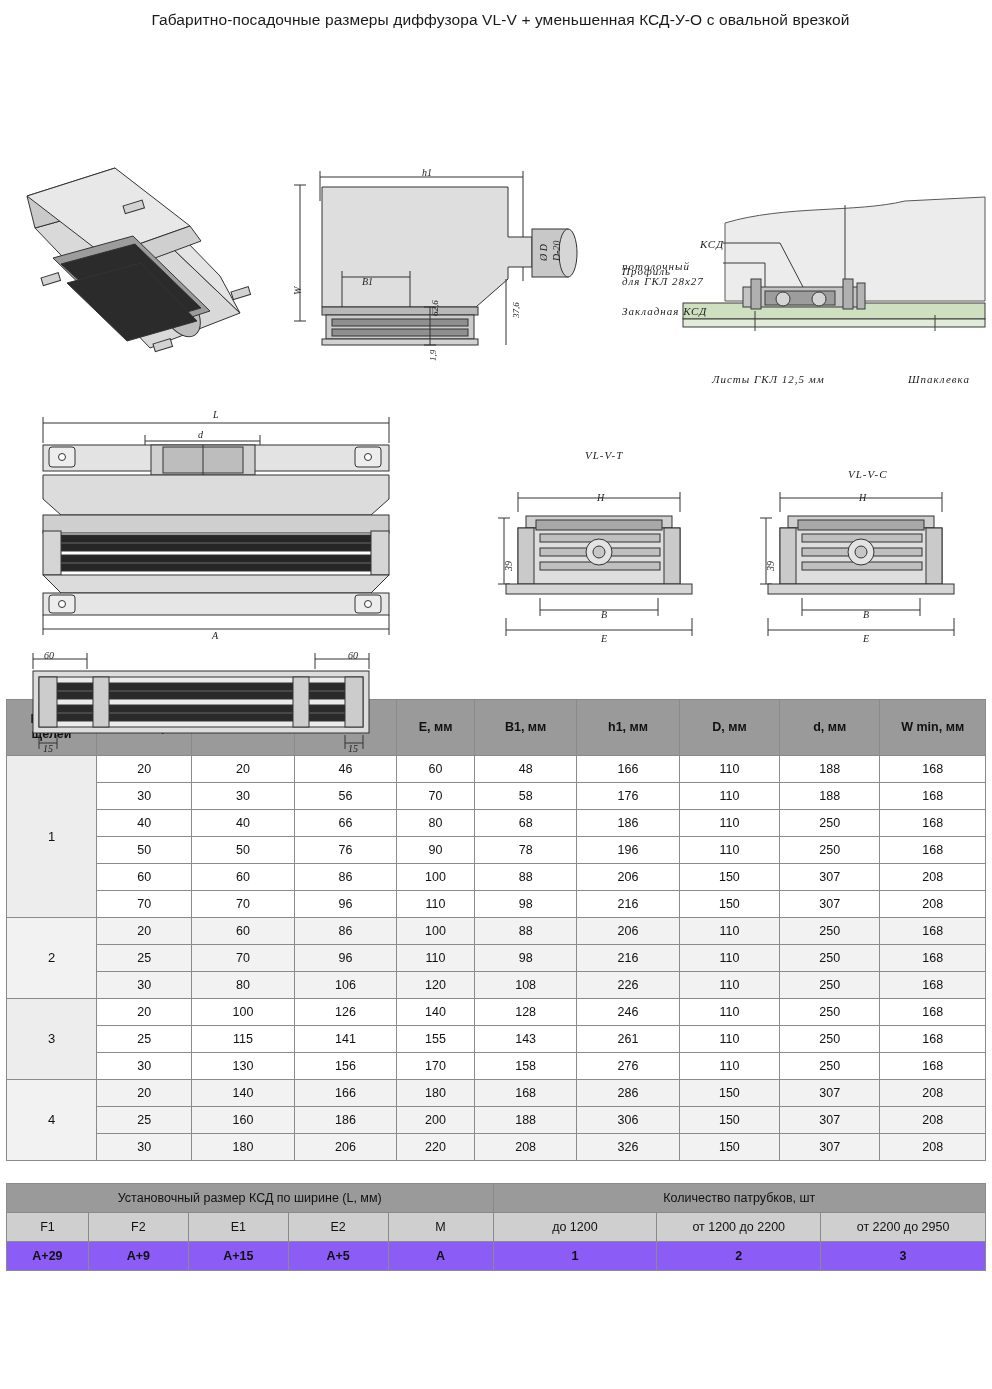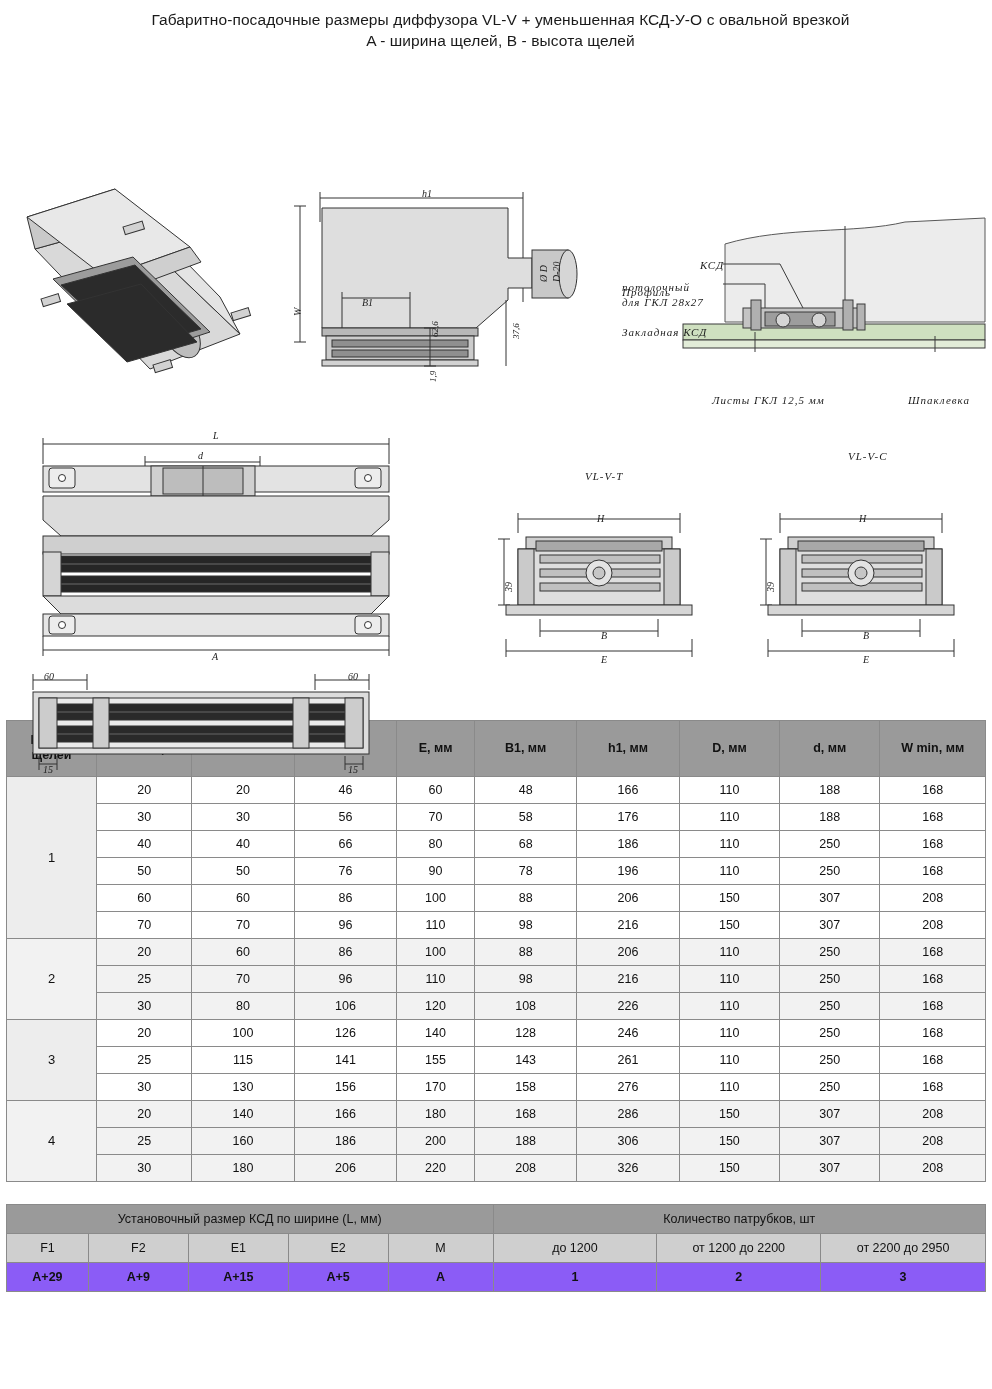--- a/index.html
+++ b/index.html
@@ -108,21 +108,20 @@
   table.second .sub { background: #cfcfcf; }
   table.second .val { background: #8b5cf6; font-weight: bold; }
 </style>
 </head>
 <body>
 
 <div class="page">
 
   <div class="title-block">
     <div class="title-line">Габаритно-посадочные размеры диффузора VL-V + уменьшенная КСД-У-О с овальной врезкой</div>
-    <div class="title-line">A - ширина щелей, B - высота щелей</div>
   </div>
 
   <div class="drawings">
 
     <svg class="dwg" style="left:5px; top:75px;" width="280" height="260" viewBox="0 0 280 260">
       <g stroke="#333" stroke-width="1" fill="none">
 
         <polygon points="30,120 120,95 235,205 145,240" fill="#d9d9d9"></polygon>
         <polygon points="30,120 120,95 110,60 22,88" fill="#c9c9c9"></polygon>
         <polygon points="120,95 110,60 215,168 235,205" fill="#e4e4e4"></polygon>
@@ -342,21 +341,21 @@
         <line x1="26" y1="152" x2="212" y2="152"></line>
         <line x1="26" y1="140" x2="26" y2="158"></line>
         <line x1="212" y1="140" x2="212" y2="158"></line>
       </g>
     </svg>
     <div class="lbl" style="left:597px; top:459px;">H</div>
     <div class="lbl vert" style="left:503px; top:538px;">39</div>
     <div class="lbl" style="left:601px; top:576px;">B</div>
     <div class="lbl" style="left:601px; top:600px;">E</div>
 
-    <div class="cap" style="left:848px; top:396px;">VL-V-C</div>
+    <div class="cap" style="left:848px; top:435px;">VL-V-C</div>
     <svg class="dwg" style="left:742px; top:445px;" width="240" height="175" viewBox="0 0 240 175">
       <g stroke="#333" stroke-width="1" fill="none">
         <line x1="38" y1="20" x2="200" y2="20"></line>
         <line x1="38" y1="14" x2="38" y2="34"></line>
         <line x1="200" y1="14" x2="200" y2="34"></line>
         <line x1="24" y1="40" x2="24" y2="106"></line>
         <line x1="18" y1="40" x2="30" y2="40"></line>
         <line x1="18" y1="106" x2="30" y2="106"></line>
         <rect x="46" y="38" width="146" height="12" fill="#cfcfcf"></rect>
         <rect x="38" y="50" width="162" height="56" fill="#dedede"></rect>

